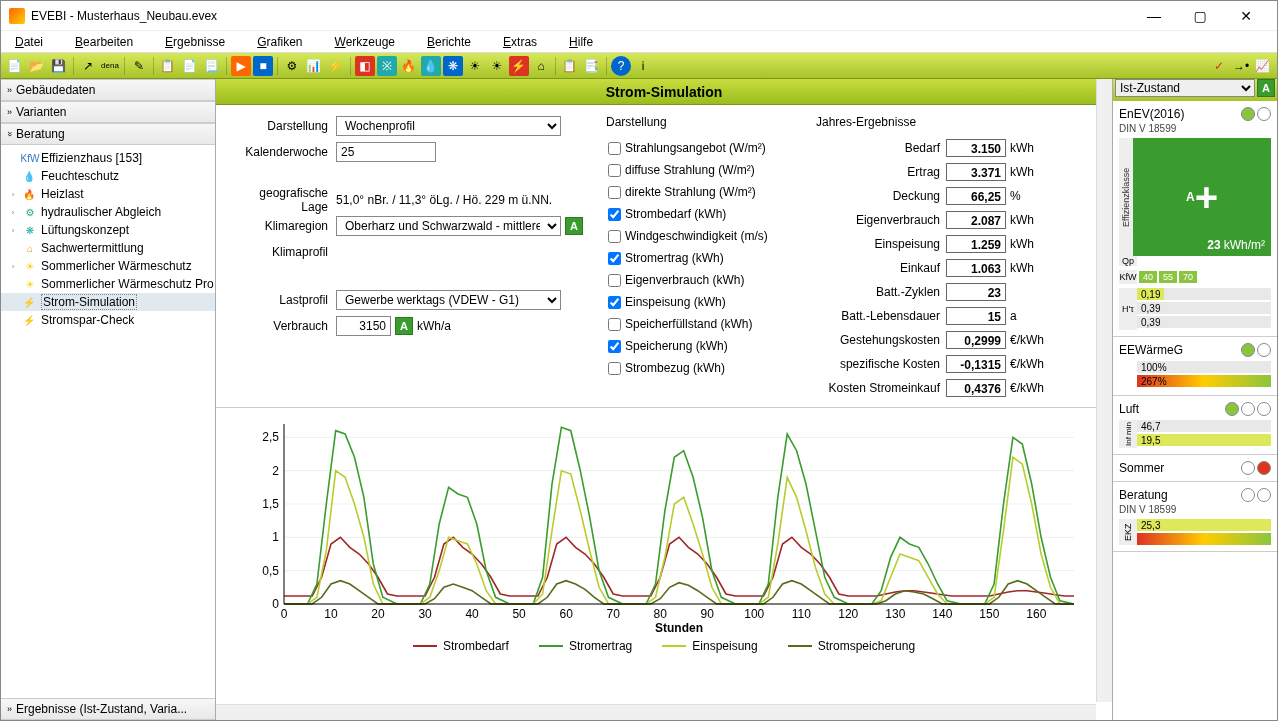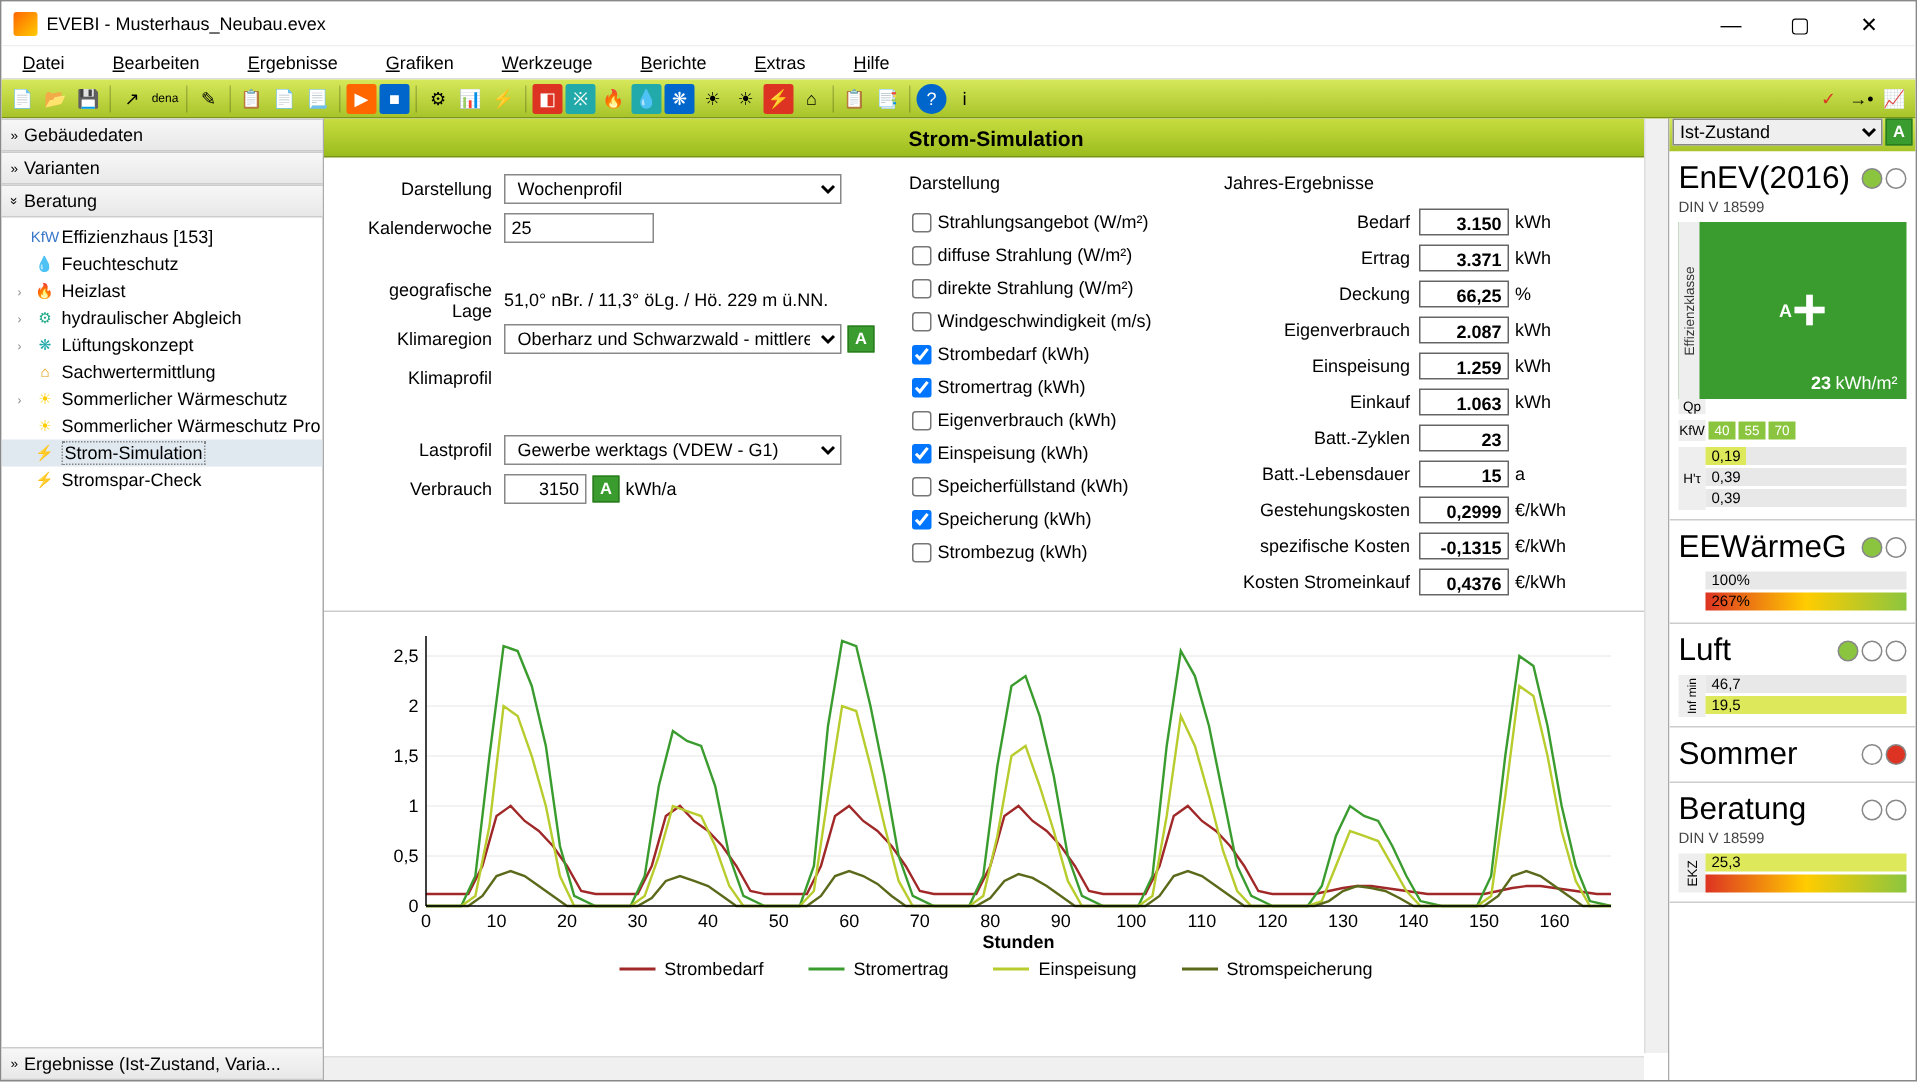--- a/index.html
+++ b/index.html
@@ -52,21 +52,21 @@
 .legend span { display: flex; align-items: center; gap: 6px; }
 .leg-line { width: 24px; height: 2px; }
 .sb-v { position: absolute; right: 0; top: 0; width: 16px; height: calc(100% - 18px); background: #f0f0f0; border-left: 1px solid #ddd; }
 .sb-h { position: absolute; bottom: 0; left: 0; height: 16px; width: calc(100% - 16px); background: #f0f0f0; border-top: 1px solid #ddd; }
 .right-panel { width: 165px; border-left: 1px solid #aaa; display: flex; flex-direction: column; }
 .rp-top { height: 22px; background: linear-gradient(#d6e85a,#a8c42a); display: flex; align-items: flex-start; padding: 0 2px; }
 .rp-top select { flex: 1; height: 18px; border: 1px solid #888; }
 .rp-body { flex: 1; overflow: auto; background: #fff; }
 .rp-sec { border-bottom: 1px solid #ccc; padding: 6px; }
 .rp-hdr { display: flex; align-items: center; gap: 4px; }
-.rp-hdr .h { font-size: 21px; font-weight: normal; }
+.rp-hdr .h { font-size: 12px; font-weight: normal; }
 .circles { margin-left: auto; display: flex; gap: 2px; }
 .circ { width: 14px; height: 14px; border: 1px solid #888; border-radius: 50%; }
 .circ.green { background: #8bc53f; }
 .circ.red { background: #d32; }
 .sub { font-size: 10px; color: #444; margin-top: 2px; }
 .a-plus-box { margin-top: 4px; background: #3a9c2e; color: #fff; height: 118px; position: relative; display: flex; }
 .a-plus-box .vlabel { writing-mode: vertical-rl; transform: rotate(180deg); background: #eee; color: #333; font-size: 9px; padding: 4px 2px; text-align: center; }
 .a-plus-box .big { flex: 1; display: flex; align-items: center; justify-content: center; font-size: 70px; font-weight: bold; position: relative; }
 .a-plus-box .kwh { position: absolute; bottom: 4px; right: 6px; font-size: 11px; font-weight: normal; }
 .thin-bar { height: 12px; background: #e8e8e8; position: relative; margin-bottom: 2px; display: flex; align-items: center; }
@@ -259,26 +259,26 @@
             </label>
             <label>
               <input type="checkbox" style="">
               <span>diffuse Strahlung (W/m²)</span>
             </label>
             <label>
               <input type="checkbox" style="">
               <span>direkte Strahlung (W/m²)</span>
             </label>
             <label>
-              <input type="checkbox" style="">
-              <span>Windgeschwindigkeit (m/s)</span>
-            </label>
-            <label>
               <input type="checkbox" checked="" style="">
               <span>Strombedarf (kWh)</span>
+            </label>
+            <label>
+              <input type="checkbox" style="">
+              <span>Windgeschwindigkeit (m/s)</span>
             </label>
             <label>
               <input type="checkbox" checked="" style="">
               <span>Stromertrag (kWh)</span>
             </label>
             <label>
               <input type="checkbox" style="">
               <span>Eigenverbrauch (kWh)</span>
             </label>
             <label>

